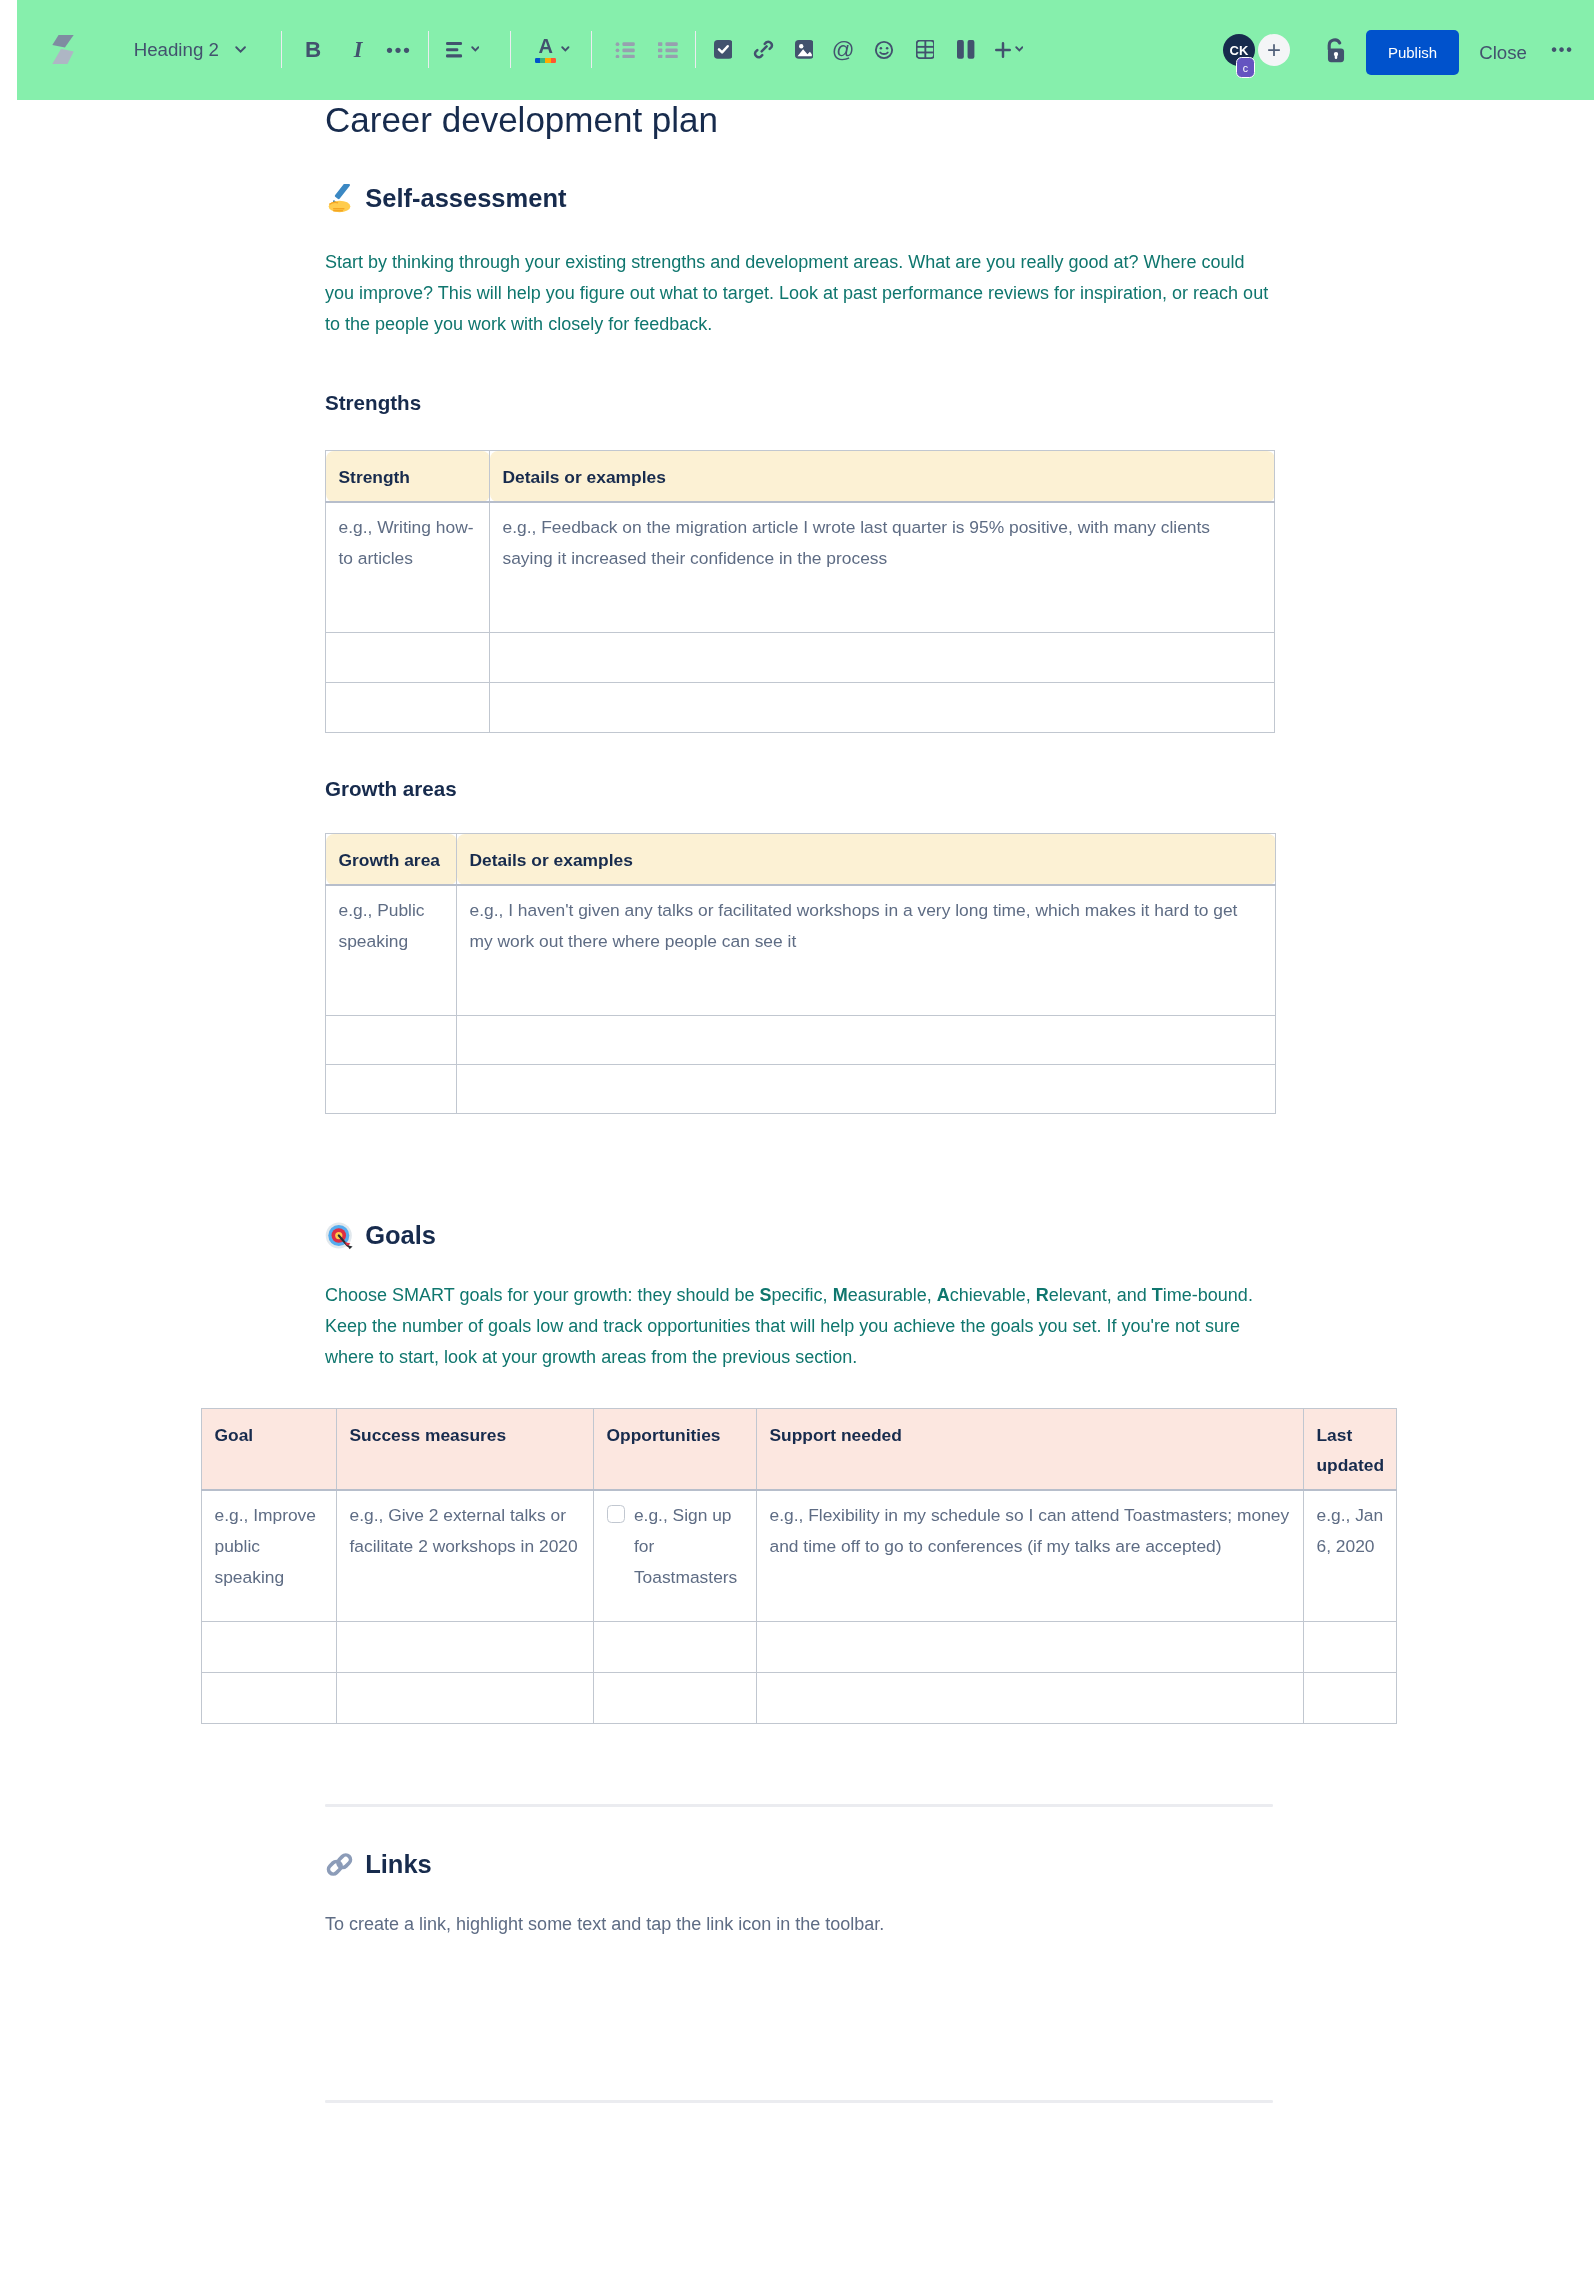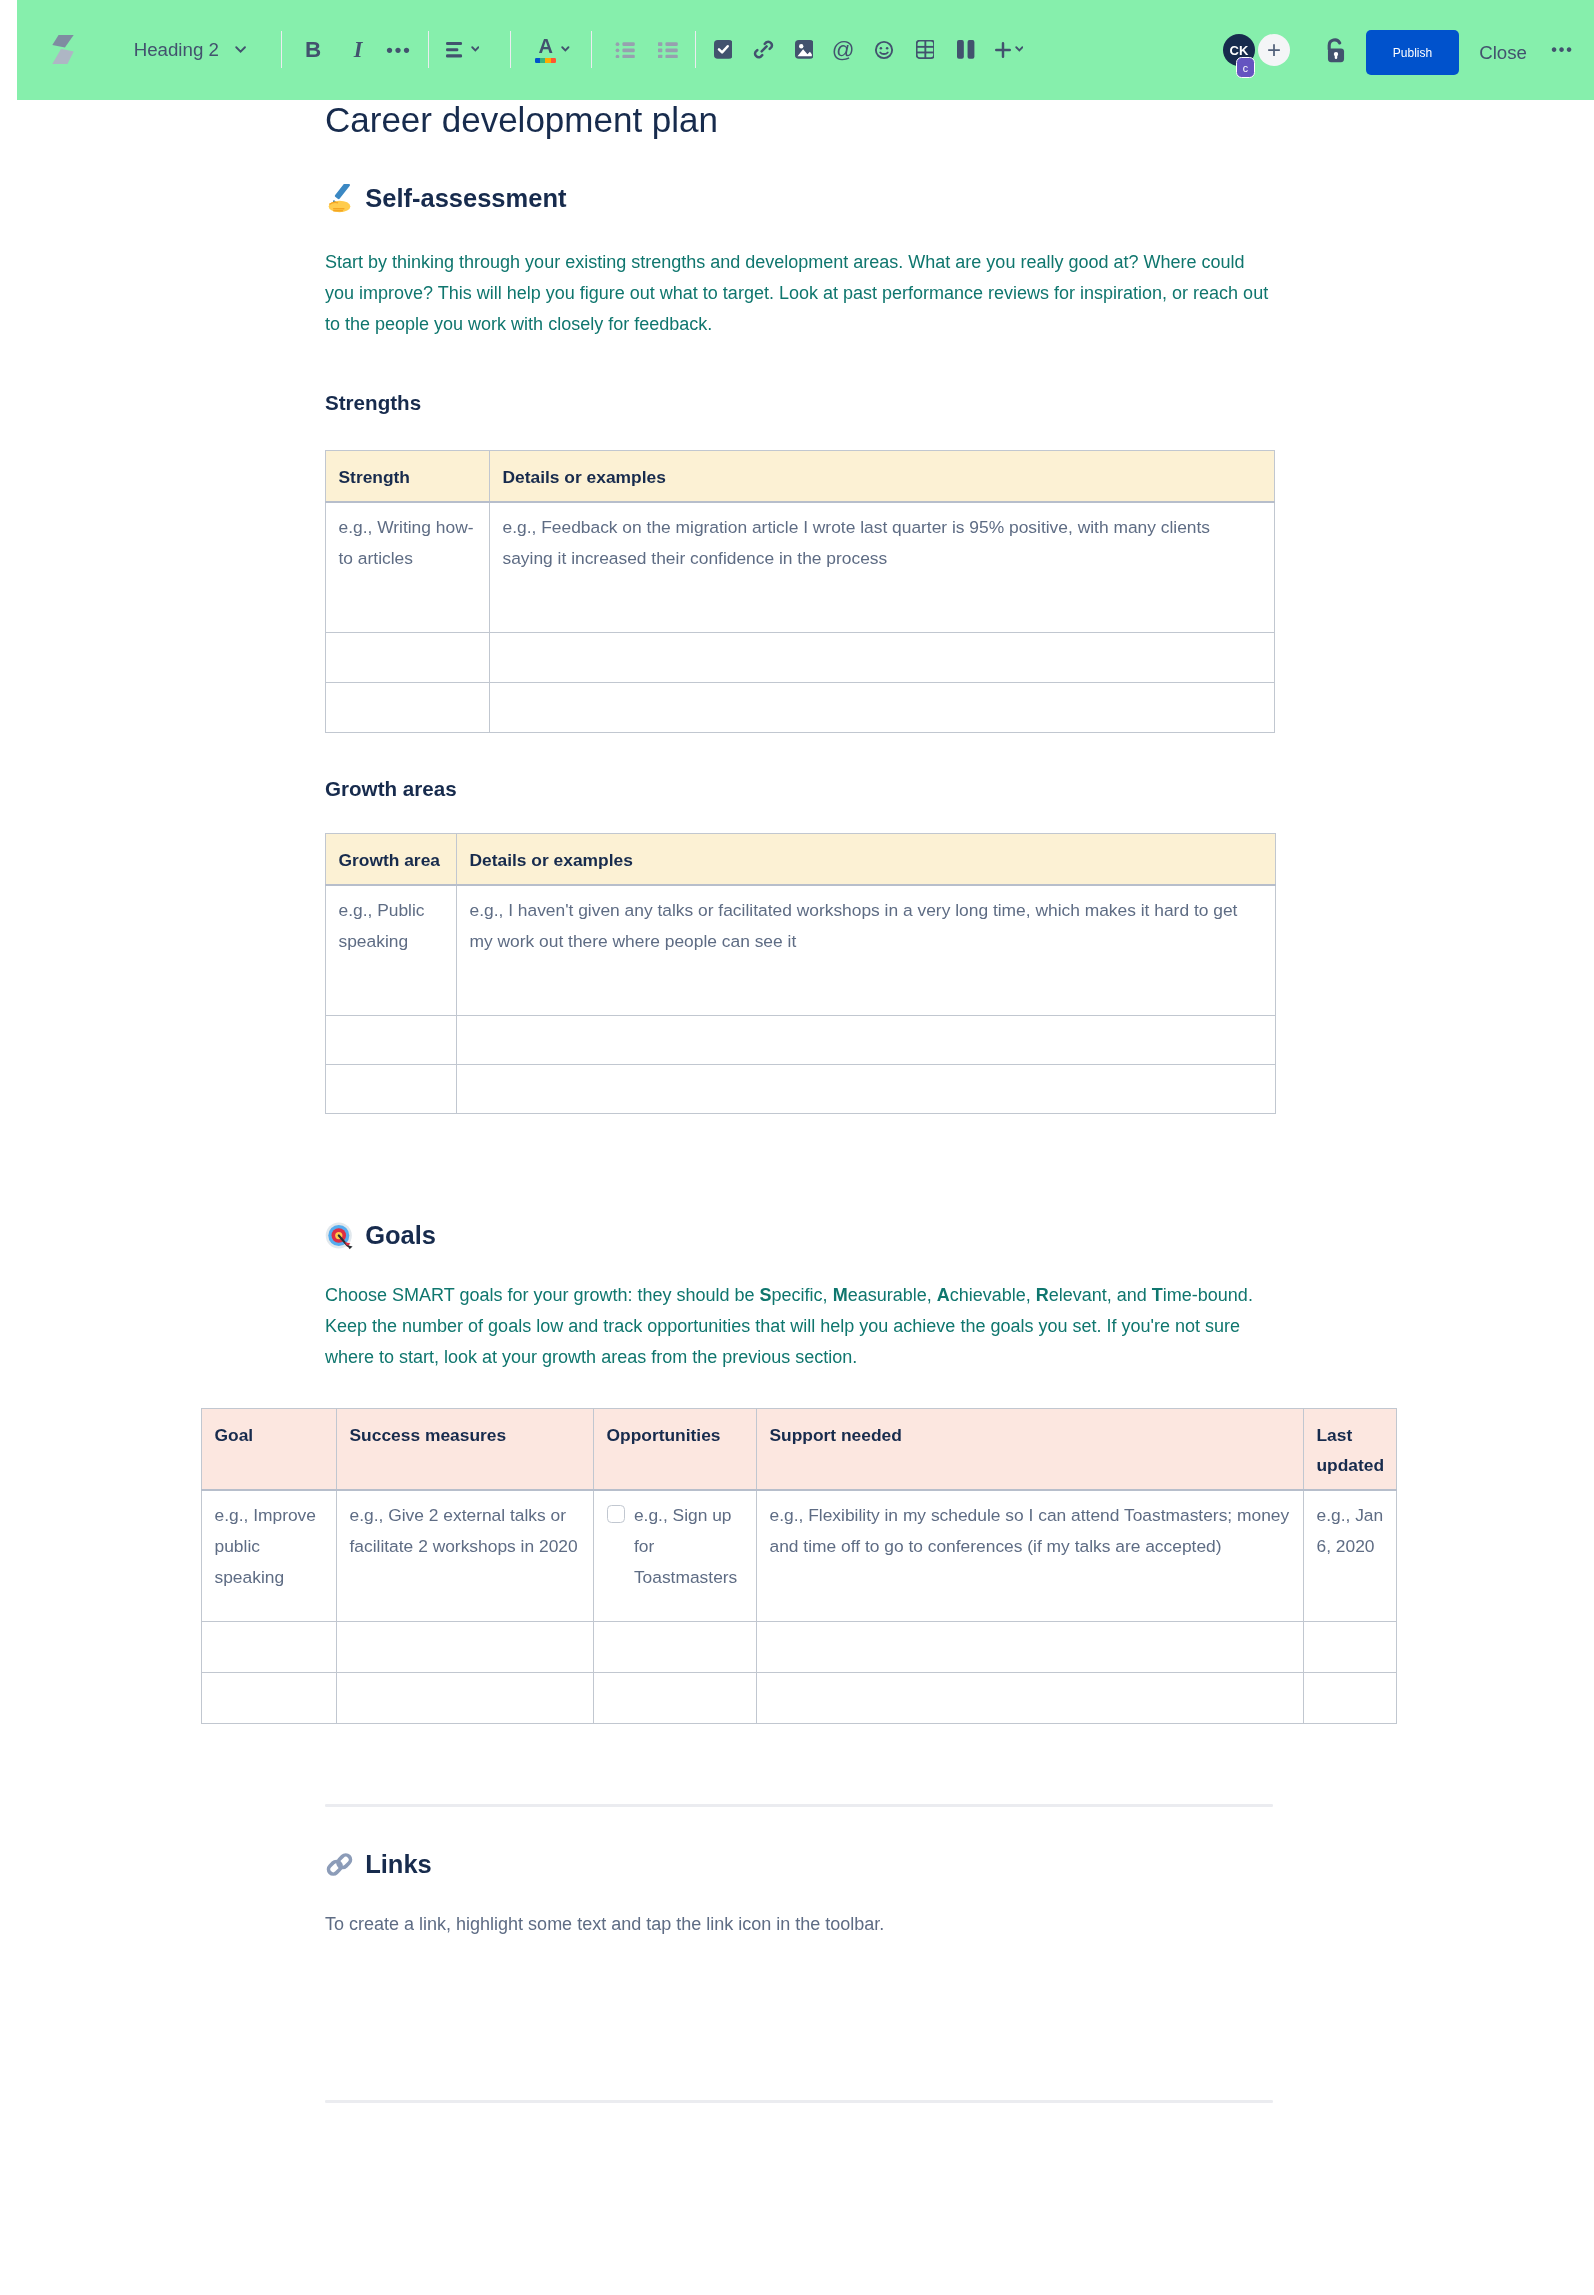--- a/index.html
+++ b/index.html
@@ -23,40 +23,40 @@
   .color-a .bar { width:21px; height:5px; margin-top:1.2px; border-radius:1.2px;
      background:linear-gradient(90deg,#0052CC 0 25%,#36B37E 25% 50%,#FFAB00 50% 75%,#FF5630 75% 100%); }
   .avatar { position:absolute; left:1206px; top:34px; width:32px; height:32px; border-radius:50%;
      background:#172B4D; color:#fff; font-size:13px; font-weight:700; display:flex; align-items:center; justify-content:center; cursor:pointer; }
   .avatar-badge { position:absolute; left:1219px; top:57px; width:18.7px; height:21px; border-radius:5.6px;
      background:#6554C0; border:1.9px solid #fff; color:#fff; font-size:10.6px; display:flex; align-items:center; justify-content:center; }
   .invite-circle { position:absolute; left:1241px; top:34px; width:32px; height:32px; border-radius:50%;
      background:#F4F5F7; color:#505F79; font-size:24px; font-weight:400; display:flex; align-items:center; justify-content:center; cursor:pointer; }
   .lock-btn { position:absolute; left:1305px; top:36px; width:27px; height:30px; display:flex; align-items:center; justify-content:center; cursor:pointer; }
   .publish-btn { position:absolute; left:1349px; top:30px; width:93px; height:45px; background:#0052CC; border:none;
-     border-radius:5px; color:#fff; font-size:12px; font-family:inherit; cursor:pointer; }
+     border-radius:5px; color:#fff; font-size:15px; font-family:inherit; cursor:pointer; }
   .close-btn { position:absolute; left:1451px; top:30px; height:45px; padding:0 11.2px; background:none; border:none;
      color:#42526E; font-size:18.7px; font-family:inherit; cursor:pointer; }
   .tb-overflow { position:absolute; left:1527px; top:32px; width:37px; height:35px; display:flex; align-items:center; justify-content:center;
      color:#42526E; font-size:16px; letter-spacing:1.9px; font-weight:700; cursor:pointer; }
 
   
   .doc-title { position:absolute; left:325px; top:100px; font-size:35px; font-weight:500; color:#172B4D; }
   .h2 { position:absolute; left:325px; display:flex; align-items:center; gap:11.2px; font-size:25.5px; font-weight:600; color:#172B4D; }
   .h2 svg { flex:0 0 auto; }
   .h3 { position:absolute; left:325px; font-size:20.6px; font-weight:600; color:#172B4D; }
   .para { position:absolute; left:325px; width:953px; font-size:18px; line-height:31px; color:#0f766e; }
   .para.gray { color:#5E6C84; }
 
   table { border-collapse:collapse; table-layout:fixed; }
   th,td { border:1.2px solid #C1C7D0; vertical-align:top; text-align:left; padding:8.7px 12.5px; }
   th { font-size:17.4px; line-height:30px; font-weight:700; color:#172B4D; padding-top:11.2px; border-bottom:2.5px solid #B7BECB; }
   td { font-size:17.4px; line-height:31px; color:#5E6C84; }
   .tbl { position:absolute; }
-  .tbl-yellow thead th { background:#FCF1D4; }
+  .tbl-yellow thead th { background:#FCF1D4;border-radius:8px; }
   .tbl-pink thead th { background:#FCE7E0; }
 
   .task-cell { display:flex; gap:8.7px; align-items:flex-start; }
   .task-checkbox { flex:0 0 auto; width:18.7px; height:18.7px; margin-top:5px; border:1.9px solid #C1C7D0; border-radius:4.4px; background:#fff; cursor:pointer; }
 
   .hr { position:absolute; left:325px; width:948px; height:2.5px; background:#EBECF0; border-radius:1.2px; }
 
   .links-list { position:absolute; left:325px; list-style:none; }
   .links-list li { position:relative; padding-left:45px; height:30px; line-height:30px; margin-bottom:8.7px; font-size:18px; color:#172B4D; }
   .links-list li::before { content:""; position:absolute; left:17.4px; top:12px; width:6.2px; height:6.2px; border-radius:50%; background:#172B4D; }

